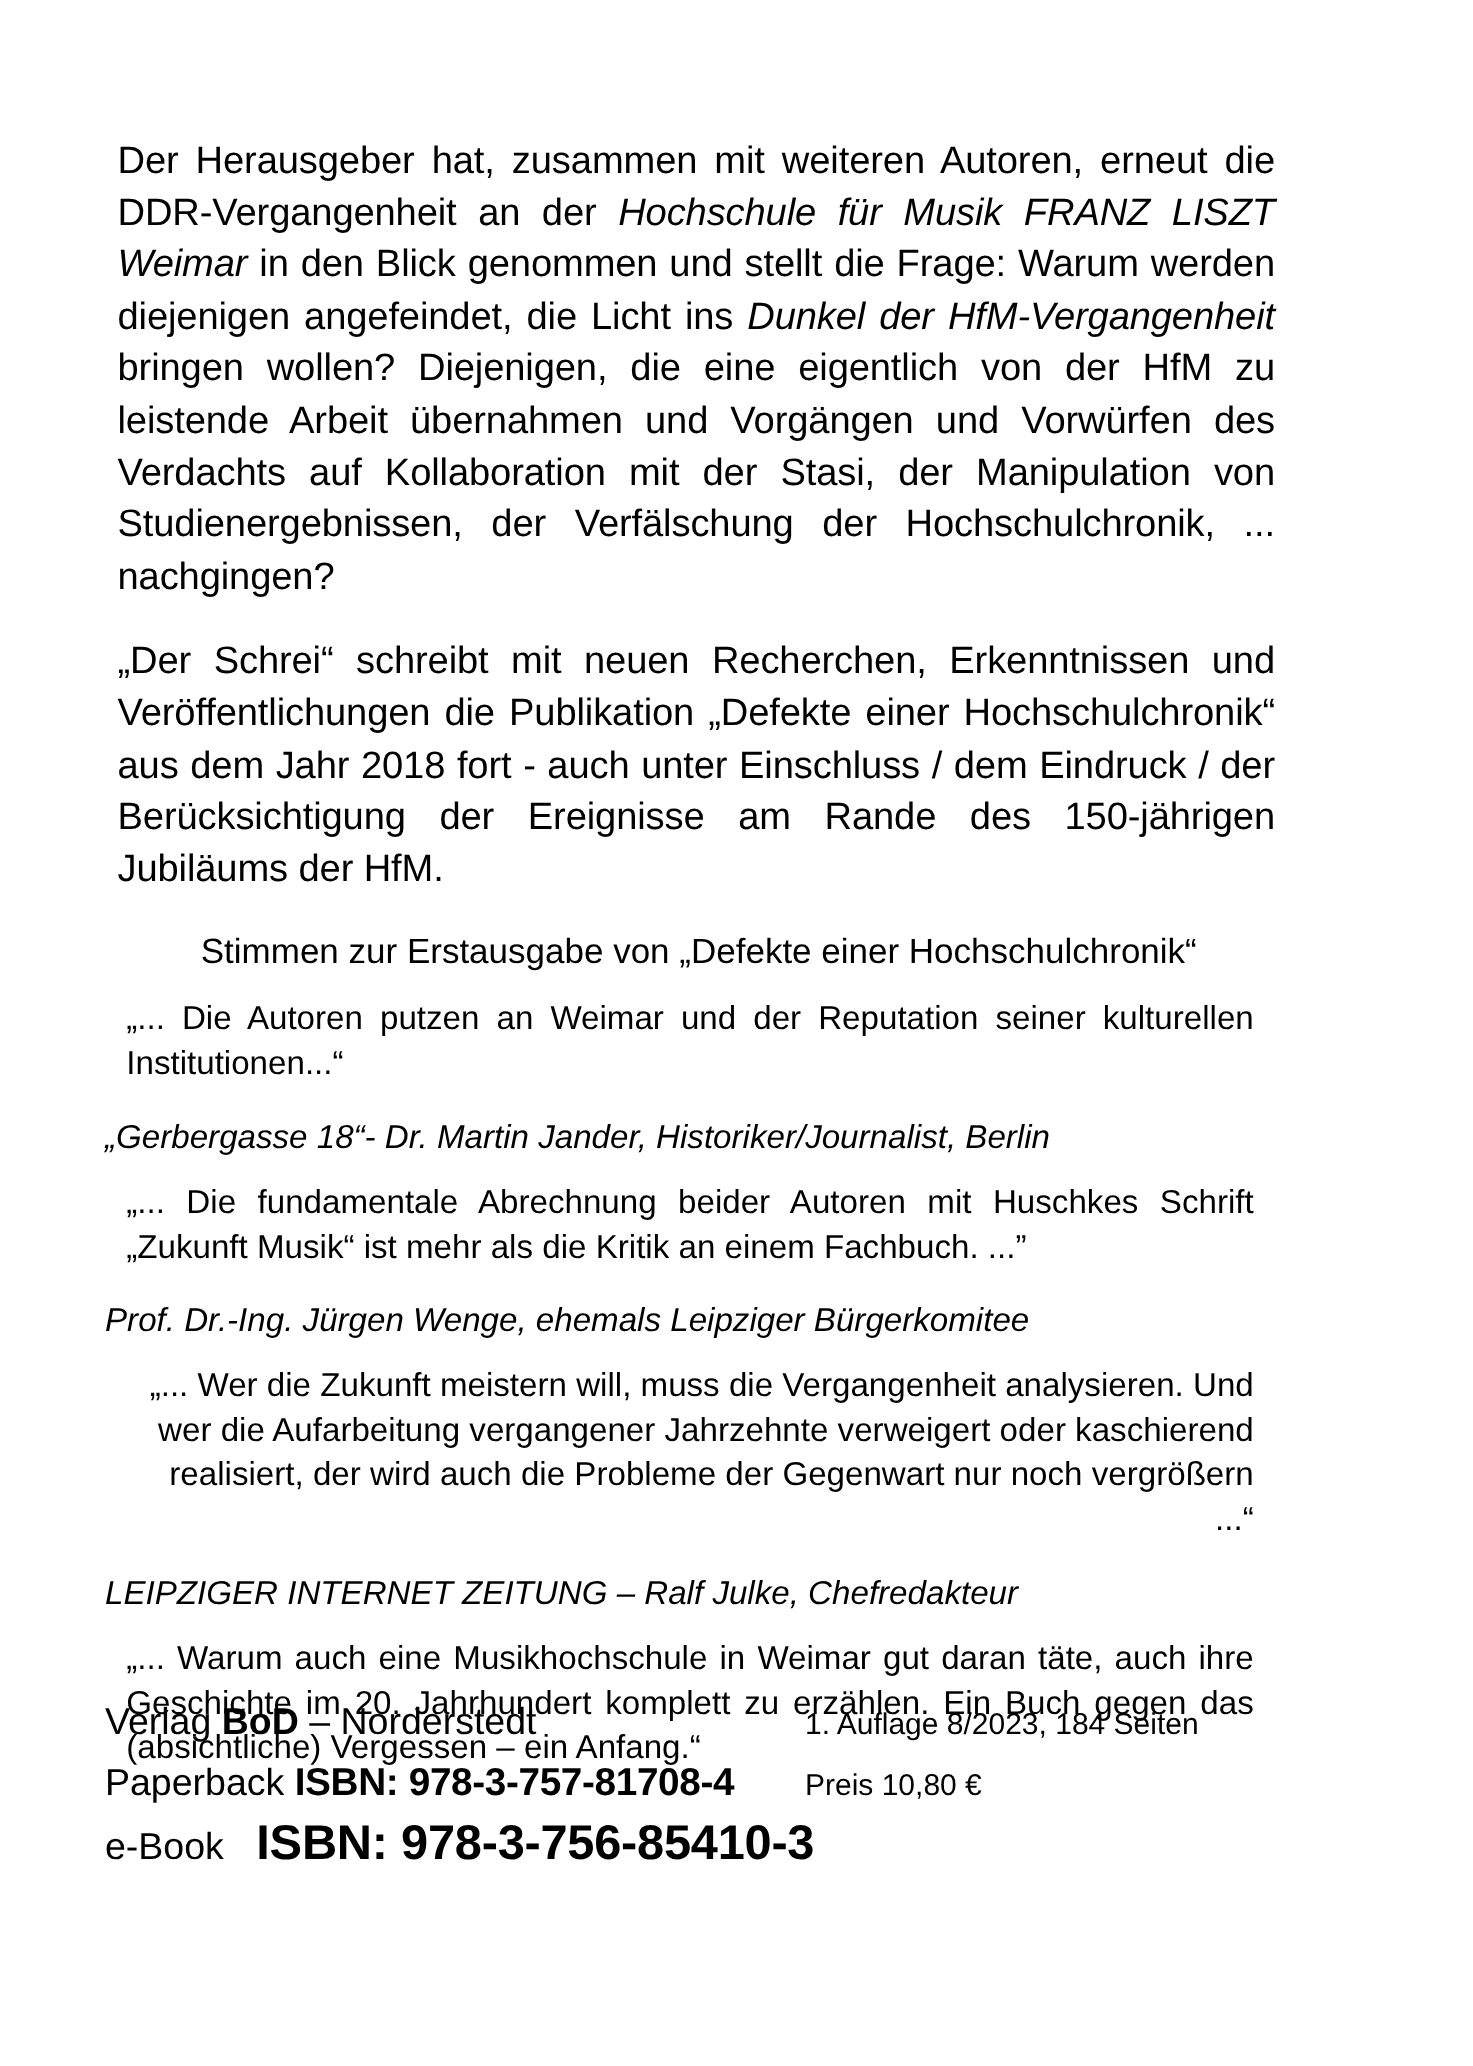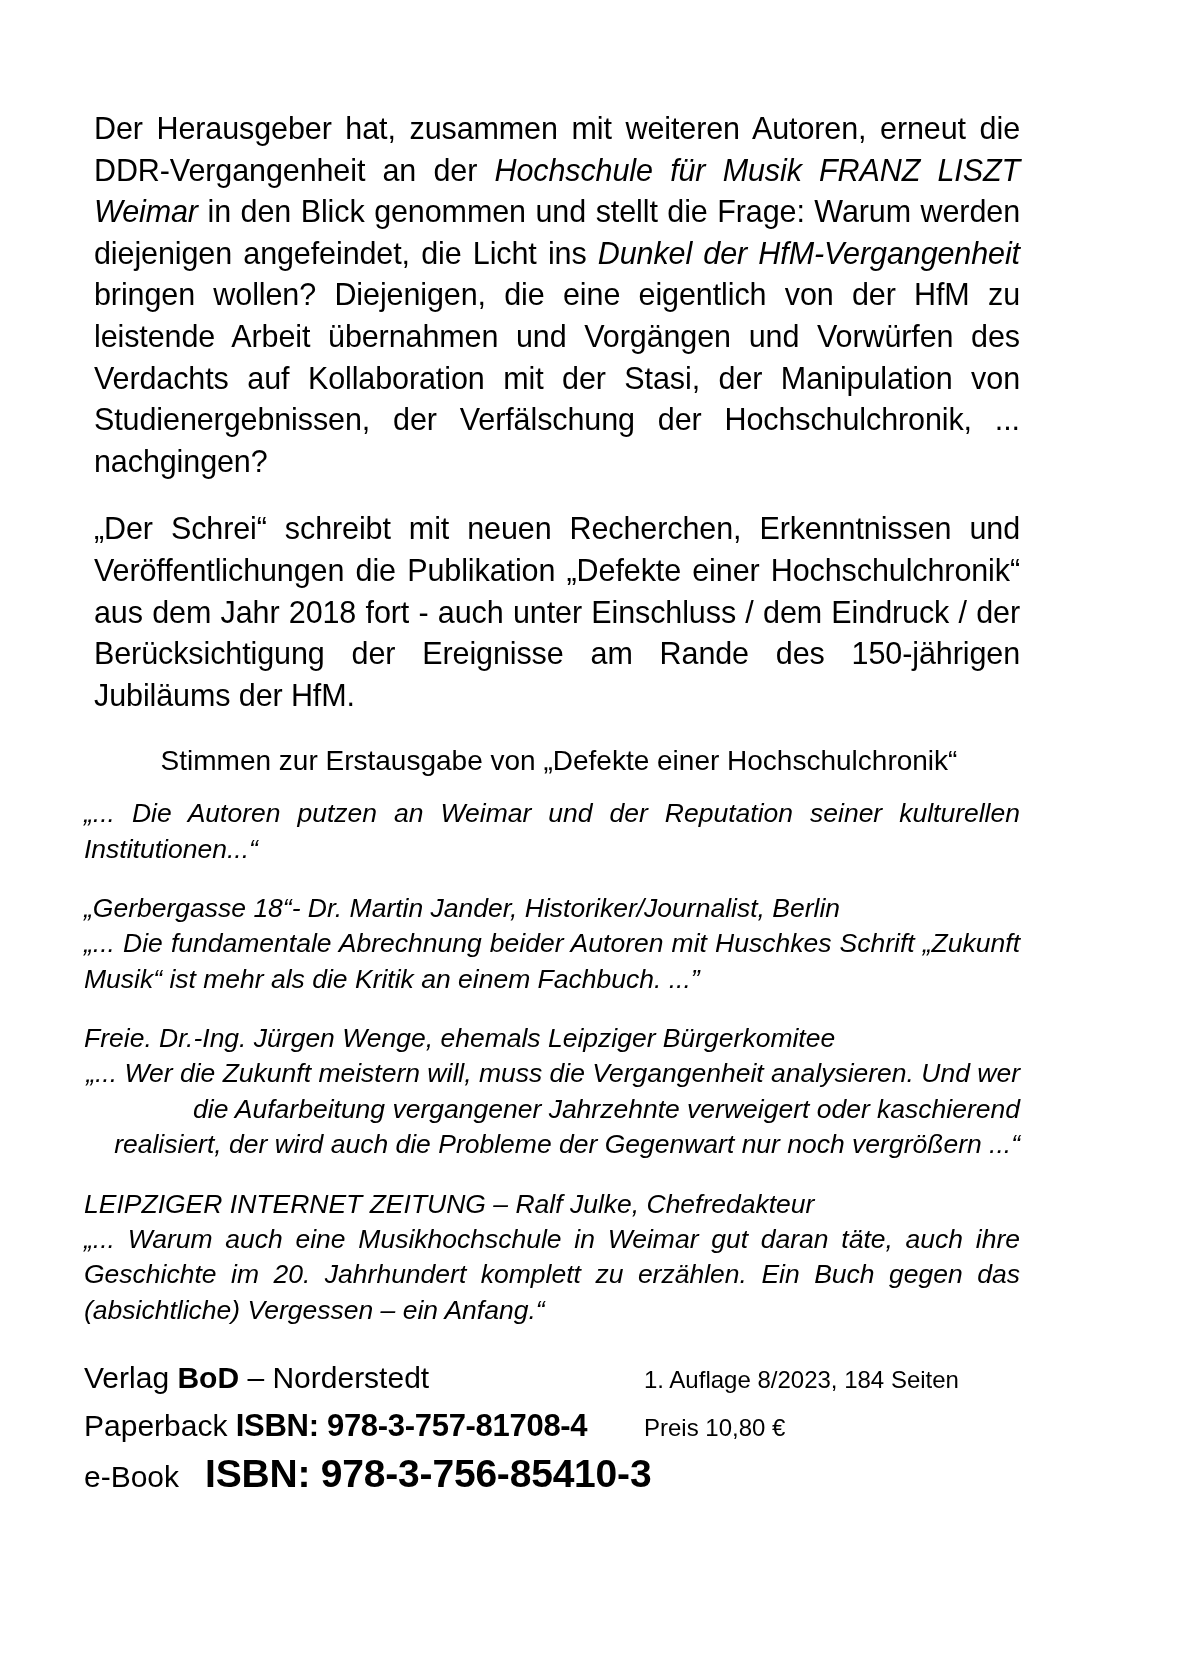--- a/index.html
+++ b/index.html
@@ -57,24 +57,23 @@
   .quote-source {
     font-size: 26.5px;
     line-height: 35px;
     font-style: italic;
     margin: 0;
     white-space: nowrap;
   }
   .quote-text {
     font-size: 26.5px;
     line-height: 35.5px;
-    font-style: italic;
     text-align: justify;
     text-justify: inter-word;
-    margin: 0;
+    margin: 17px;
   }
   .quote-text.nojust {
     text-align: right;
   }
 
   
   .footer {
     position: absolute;
     left: 0;
     top: 1357px;
@@ -128,21 +127,21 @@
   <div class="quote-block">
     <div class="quote-text">„... Die Autoren putzen an Weimar und der Reputation seiner kulturellen Institutionen...“</div>
   </div>
 
   <div class="quote-block">
     <div class="quote-source">„Gerbergasse 18“- Dr. Martin Jander, Historiker/Journalist, Berlin</div>
     <div class="quote-text">„... Die fundamentale Abrechnung beider Autoren mit Huschkes Schrift „Zukunft Musik“ ist mehr als die Kritik an einem Fachbuch. ...”</div>
   </div>
 
   <div class="quote-block">
-    <div class="quote-source">Freie. Dr.-Ing. Jürgen Wenge, ehemals Leipziger Bürgerkomitee</div>
+    <div class="quote-source">Prof. Dr.-Ing. Jürgen Wenge, ehemals Leipziger Bürgerkomitee</div>
     <div class="quote-text nojust">„... Wer die Zukunft meistern will, muss die Vergangenheit analysieren. Und wer die Aufarbeitung vergangener Jahrzehnte verweigert oder kaschierend realisiert, der wird auch die Probleme der Gegenwart nur noch vergrößern ...“</div>
   </div>
 
   <div class="quote-block">
     <div class="quote-source">LEIPZIGER INTERNET ZEITUNG – Ralf Julke, Chefredakteur</div>
     <div class="quote-text">„... Warum auch eine Musikhochschule in Weimar gut daran täte, auch ihre Geschichte im 20. Jahrhundert komplett zu erzählen. Ein Buch gegen das (absichtliche) Vergessen – ein Anfang.“</div>
   </div>
 
   <div class="footer">
 

